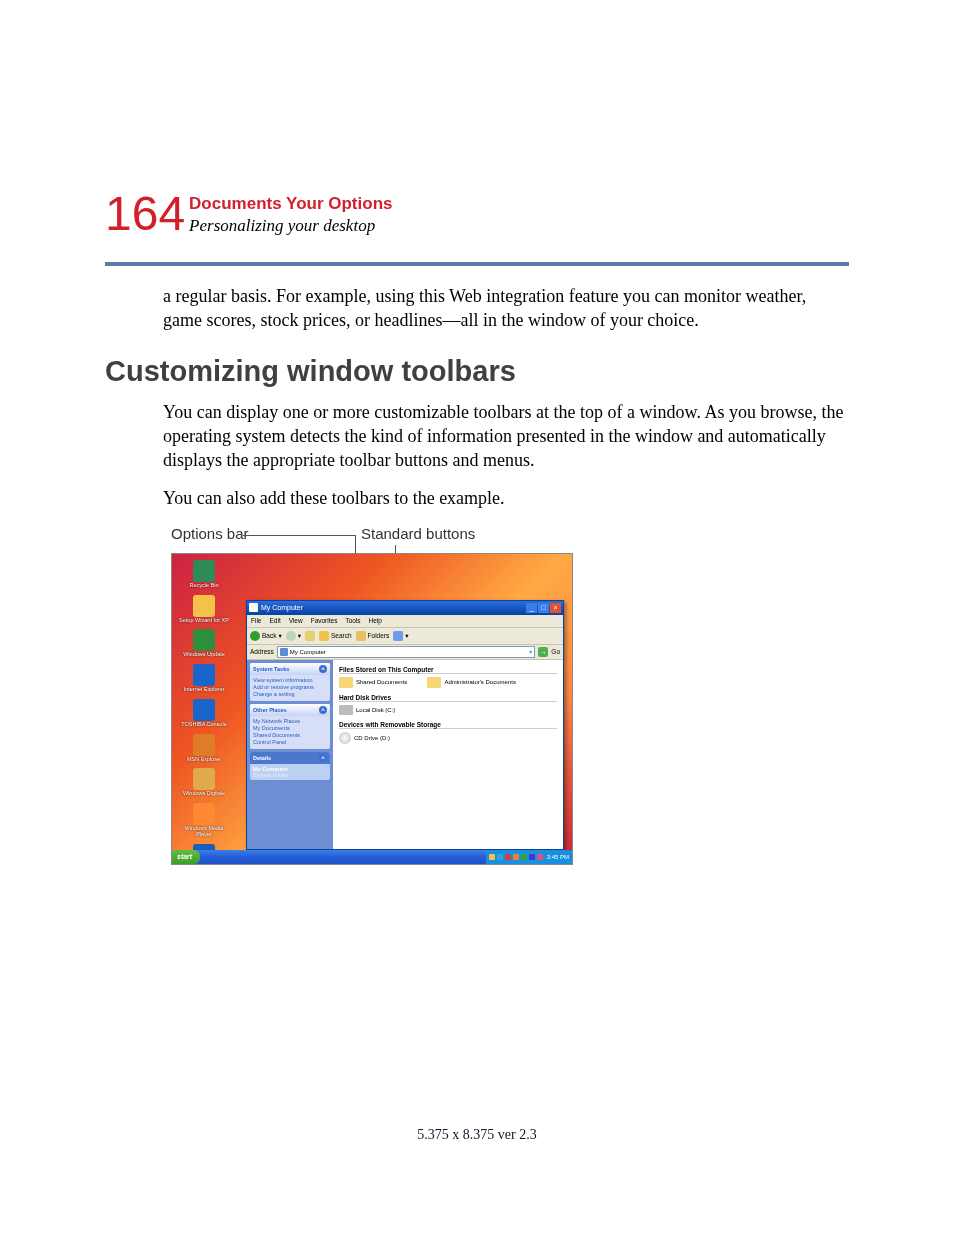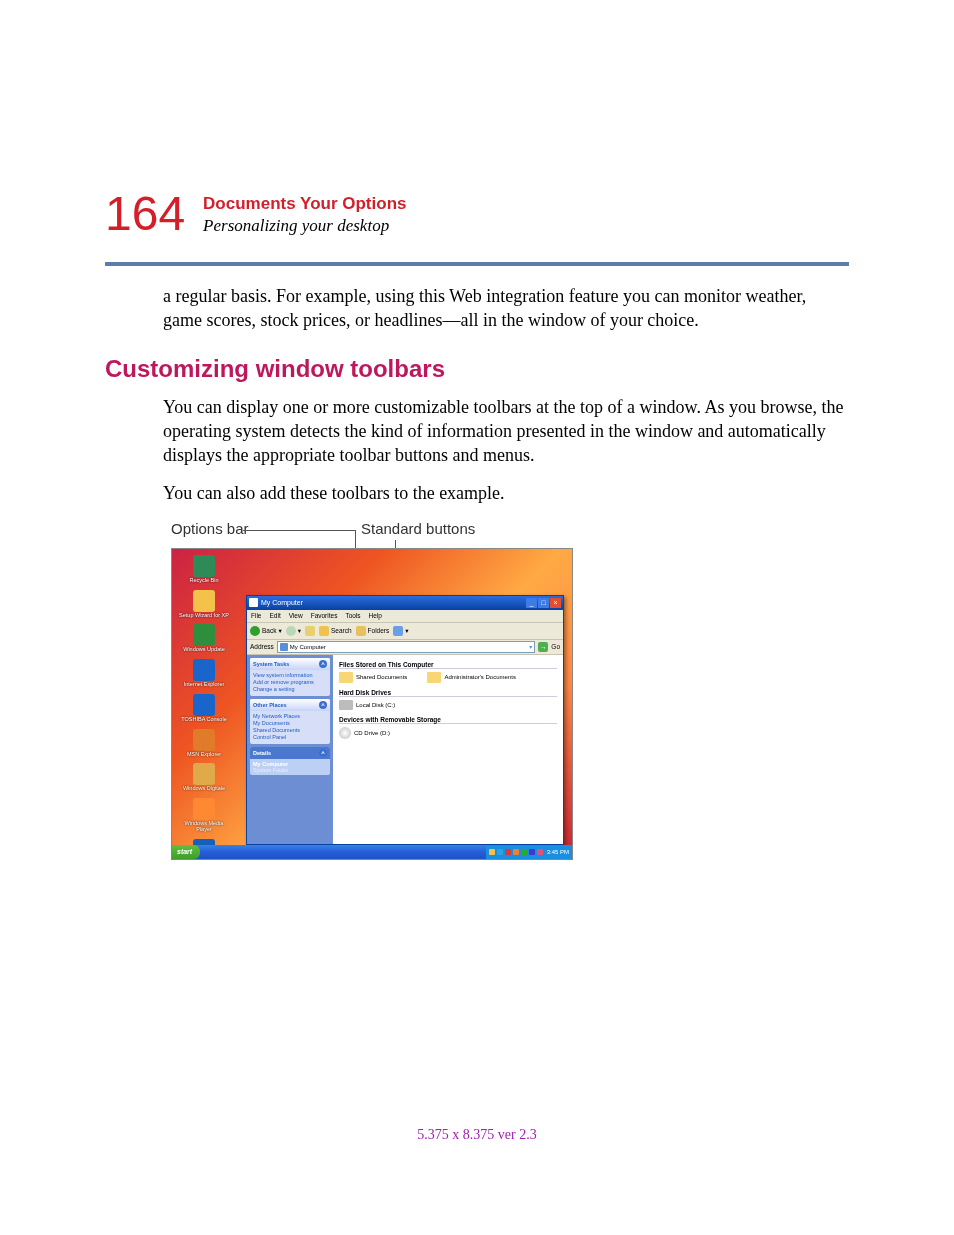--- a/index.html
+++ b/index.html
@@ -14,21 +14,21 @@
   }
   .page {
     position: relative;
     padding: 190px 105px 60px 105px;
     box-sizing: border-box;
     height: 100%;
   }
   .header-block {
     display: flex;
     align-items: flex-start;
-    gap: 18px;
+    gap: 4px;
     margin-left: 0;
   }
   .page-number {
     font-family: Arial, Helvetica, sans-serif;
     font-size: 48px;
     font-weight: 400;
     color: #d21f2a;
     line-height: 1;
   }
   .header-text {
@@ -54,22 +54,22 @@
   .body-text {
     margin-left: 58px;
     font-size: 18px;
     line-height: 1.35;
   }
   .body-text p {
     margin: 0 0 14px 0;
   }
   .heading2 {
     font-family: Arial, Helvetica, sans-serif;
-    color: #be185d;
-    font-size: 24px;
+    color: #404040;
+    font-size: 29px;
     font-weight: 600;
     margin: 22px 0 12px 0;
   }
   .callouts {
     font-family: Arial, Helvetica, sans-serif;
     font-size: 15px;
     color: #333;
     margin-left: 66px;
     position: relative;
     height: 22px;
@@ -400,21 +400,21 @@
     margin-left: 58px;
     margin-top: 10px;
   }
   .footer {
     position: absolute;
     bottom: 92px;
     left: 0;
     right: 0;
     text-align: center;
     font-size: 14px;
-    color: #a21caf;
+    color: #0f172a;
   }
 </style>
 </head>
 <body>
 
 <div class="page">
 
   <div class="header-block">
     <div class="page-number">164</div>
     <div class="header-text">

